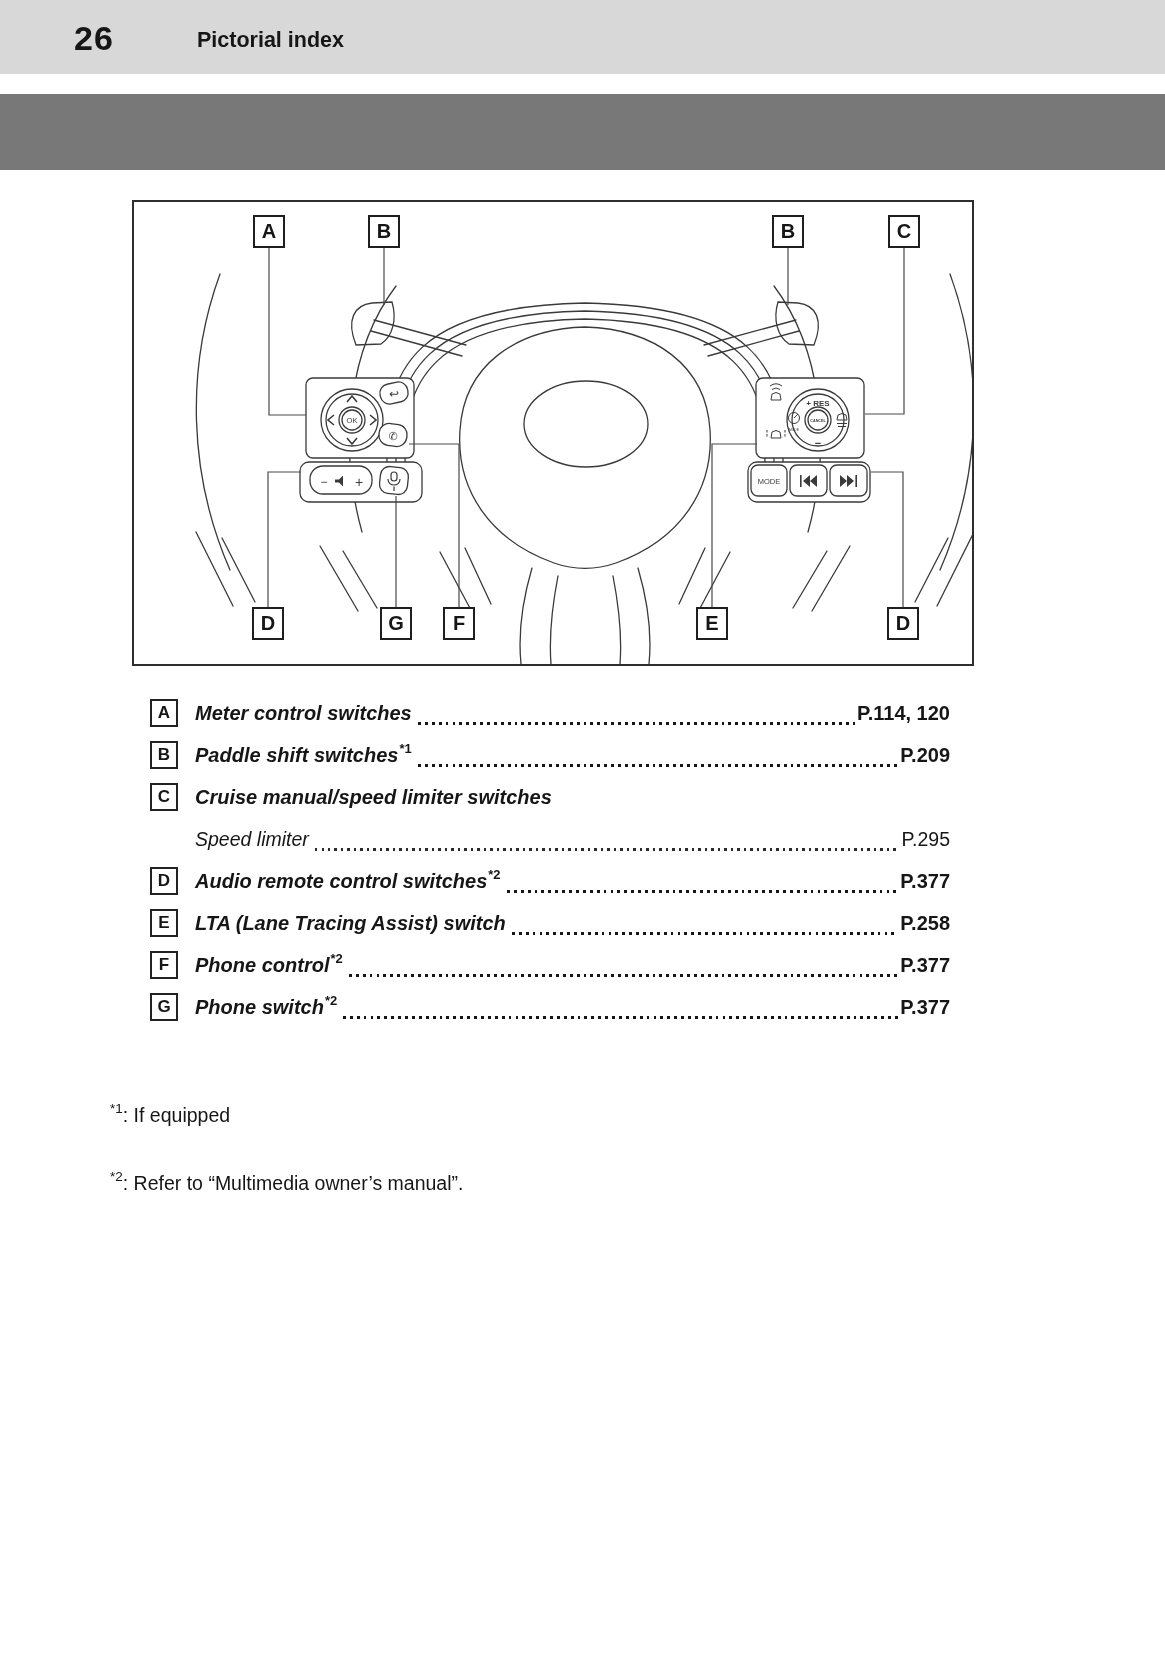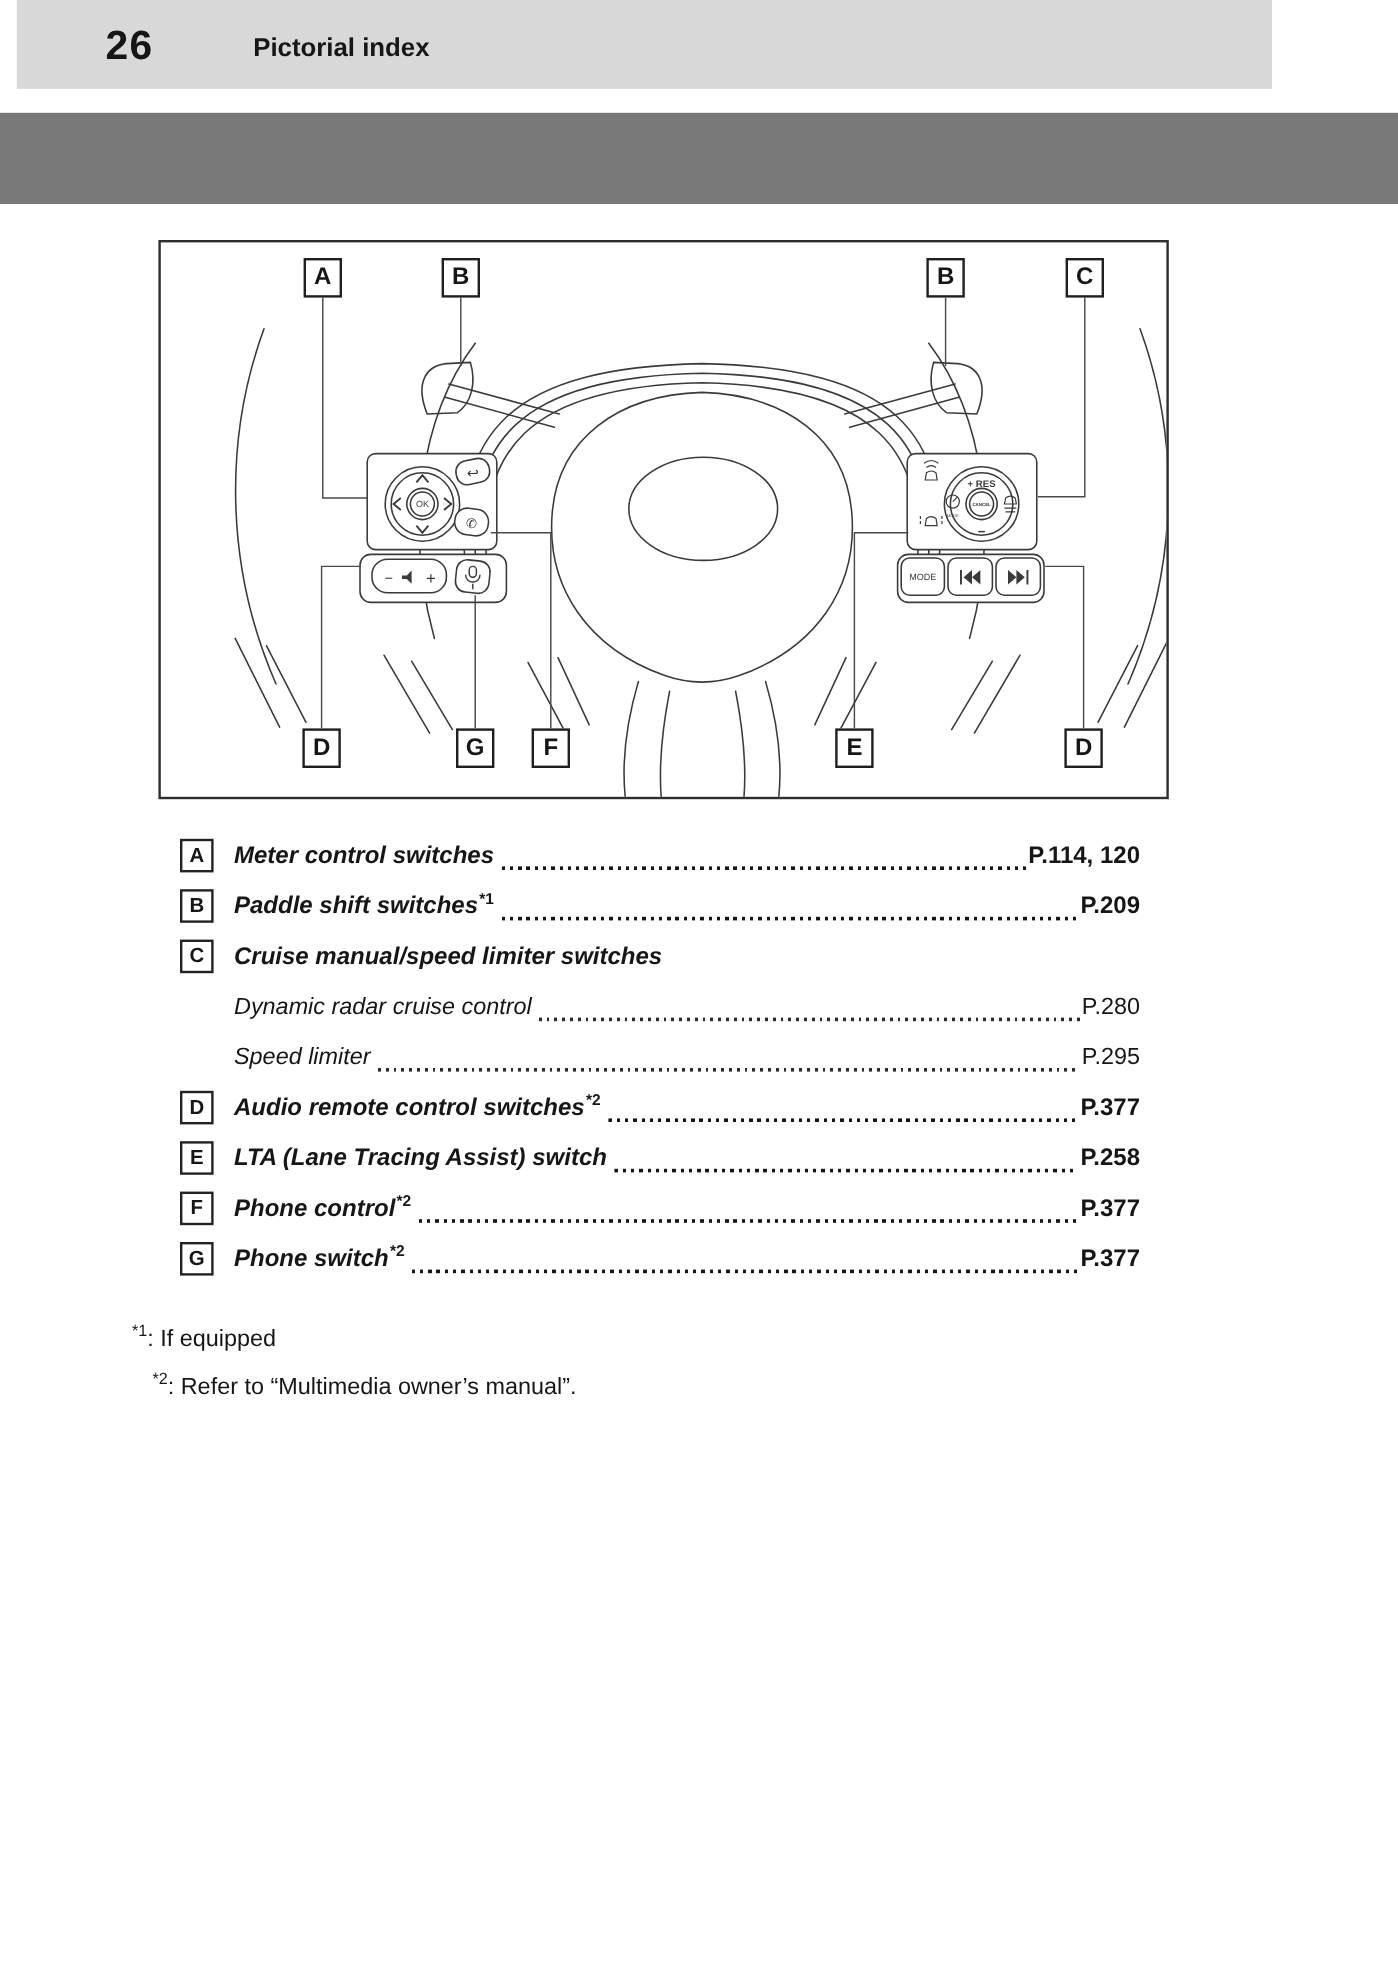--- a/index.html
+++ b/index.html
@@ -1,19 +1,19 @@
 <!DOCTYPE html>
 <html><head>
 <meta charset="utf-8">
 <style>
   html,body{margin:0;padding:0;}
   .page{position:relative;width:1165px;height:1653px;background:#ffffff;overflow:hidden;
         font-family:"Liberation Sans",sans-serif;color:#161616;}
   
-  .header{position:absolute;top:0;left:14px;width:1046px;height:74px;background:#d8d8d8;}
+  .header{position:absolute;top:0;left:0;width:1165px;height:74px;background:#d8d8d8;}
   .pagenum{position:absolute;left:74px;top:0;line-height:76px;font-size:34px;font-weight:bold;letter-spacing:1px;}
   .ptitle{position:absolute;left:197px;top:0;line-height:80px;font-size:21.5px;font-weight:bold;}
   .band{position:absolute;top:94px;left:0;width:1165px;height:76px;background:#787878;}
   
   .frame{position:absolute;left:132px;top:200px;width:842px;height:466px;border:2px solid #2e2e2e;box-sizing:border-box;background:#fff;}
   .frame svg{position:absolute;left:0;top:0;}
   .co{position:absolute;width:28px;height:29px;border:2px solid #1f1f1f;background:#fff;
       font-size:20px;font-weight:bold;text-align:center;line-height:29px;}
   
   .list{position:absolute;left:150px;top:692px;width:800px;}
@@ -193,26 +193,20 @@
       <sup class="rsup">*1</sup>
       <span class="dots"></span>
       <span class="pref">P.209</span>
     </div>
 
     <div class="row">
       <span class="lbox">C</span>
       <span class="title">Cruise manual/speed limiter switches</span>
     </div>
 
-    <div class="row sub">
-      <span class="spacer"></span>
-      <span class="title">Dynamic radar cruise control</span>
-      <span class="dots"></span>
-      <span class="pref">P.280</span>
-    </div>
 
 
     <div class="row sub">
       <span class="spacer"></span>
       <span class="title">Speed limiter</span>
       <span class="dots"></span>
       <span class="pref">P.295</span>
     </div>
 
     <div class="row">
@@ -243,17 +237,17 @@
       <span class="title">Phone switch</span>
       <sup class="rsup">*2</sup>
       <span class="dots"></span>
       <span class="pref">P.377</span>
     </div>
   </div>
 
   <div class="footnote" style="top:1102px;">
     <sup>*1</sup><span>: If equipped</span>
   </div>
-  <div class="footnote" style="top:1142px;margin-left:17px;">
+  <div class="footnote" style="top:1170px;">
     <sup>*2</sup><span>: Refer to “Multimedia owner’s manual”.</span>
   </div>
 
 </div>
 
 </body></html>

